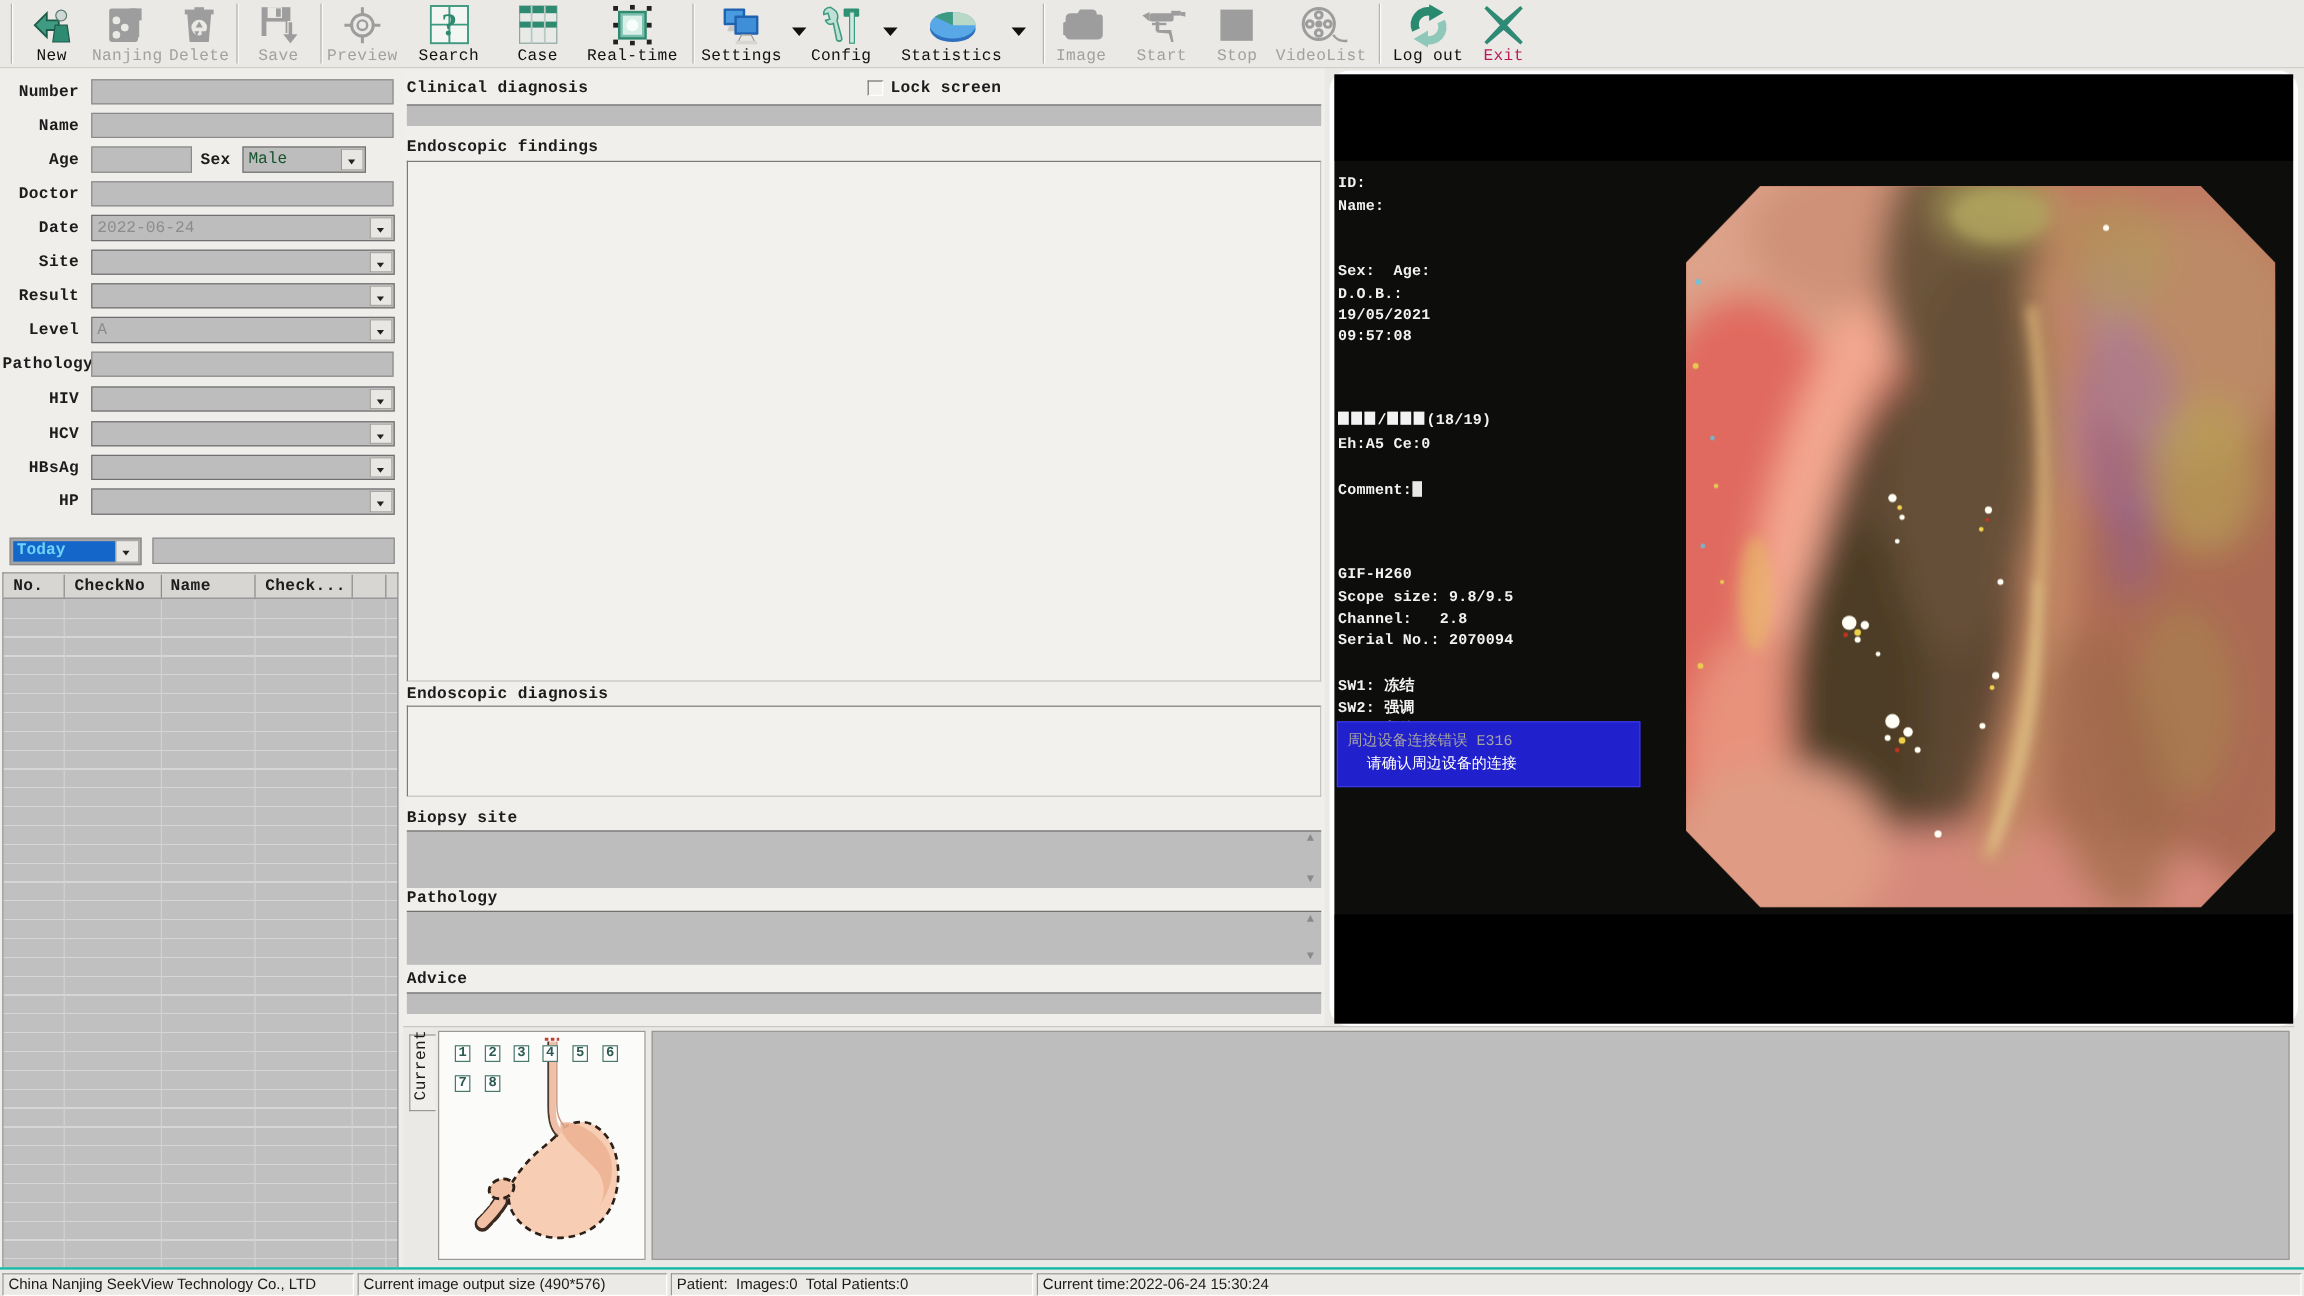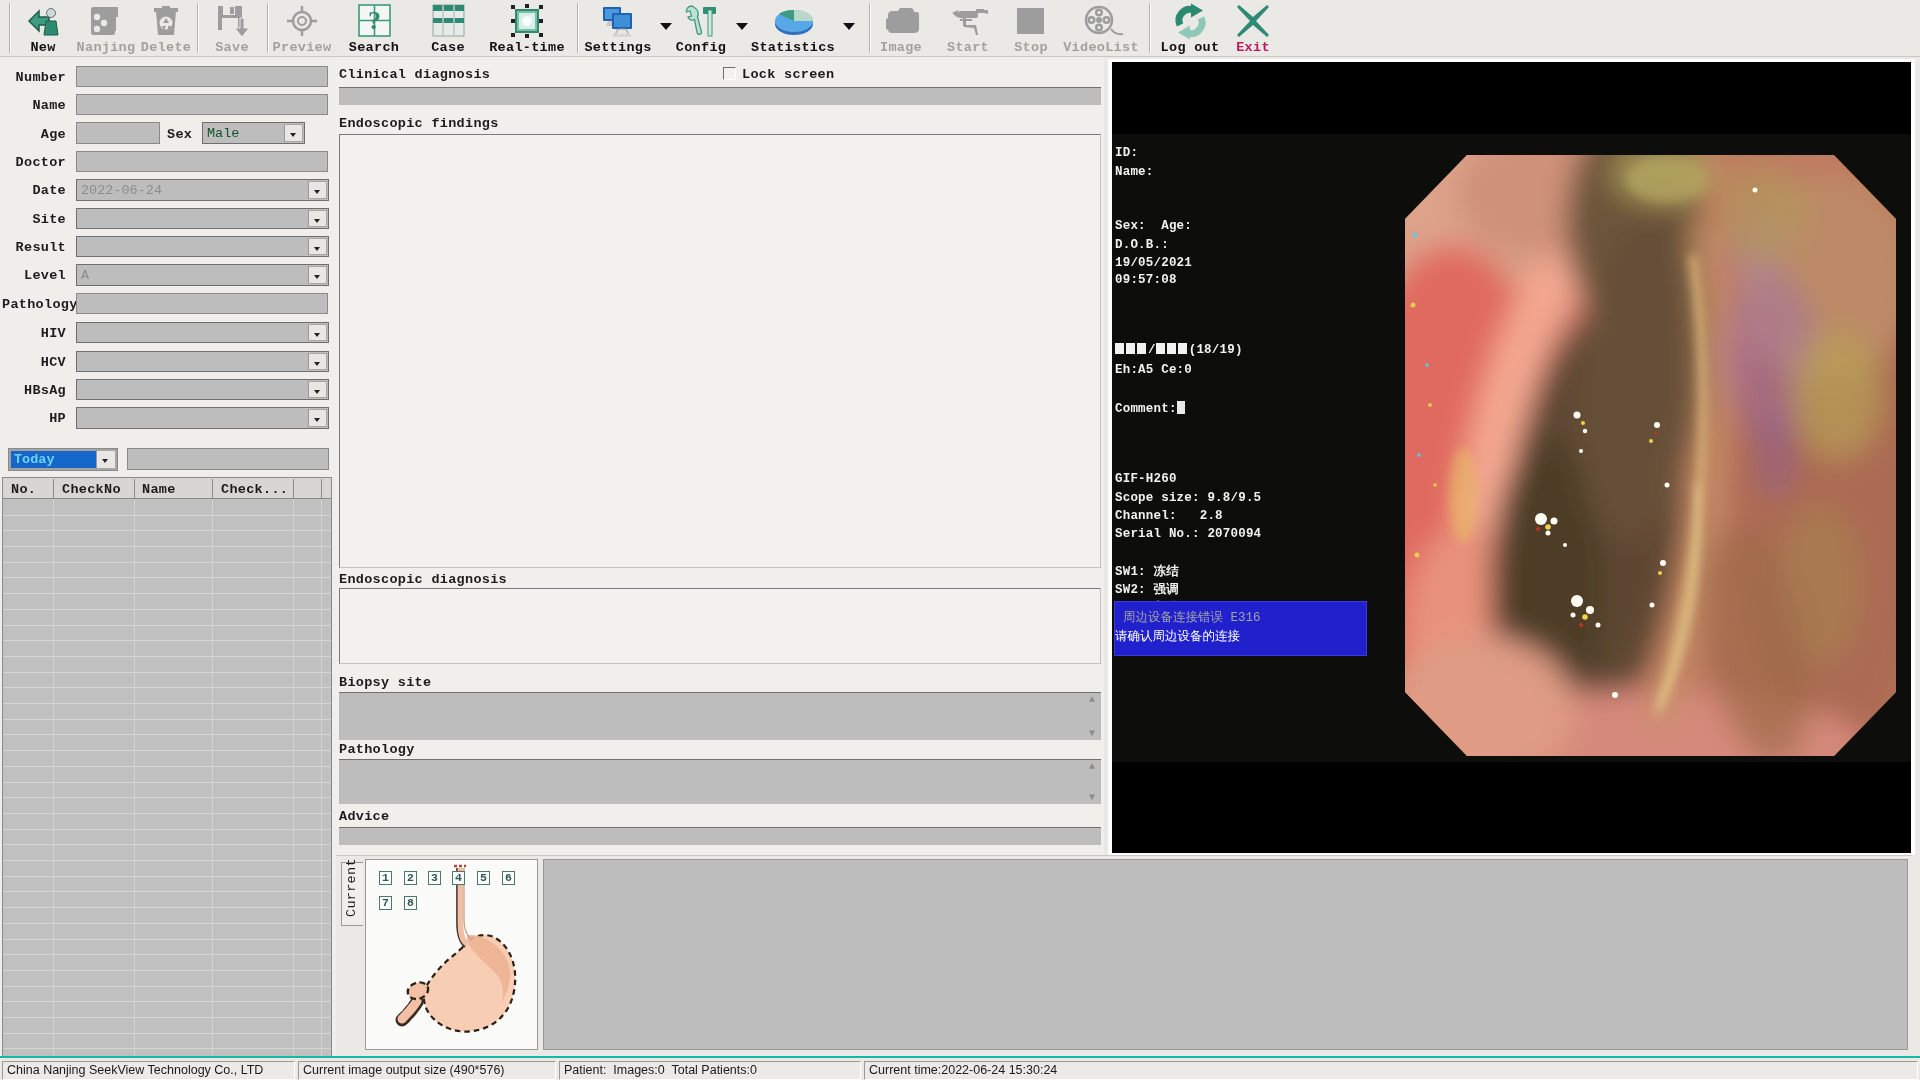--- a/index.html
+++ b/index.html
@@ -6,21 +6,21 @@
 html,body { width:1920px; height:1080px; overflow:hidden; }
 #app { position:absolute; left:0; top:0; width:1920px; height:1080px;
   background:#ebe9e5; font-family:"Liberation Mono", monospace; }
 .abs { position:absolute; }
 .lbl { position:absolute; font-size:13.5px; color:#1c1c1c; letter-spacing:0.3px; white-space:pre; font-weight:bold; }
 .inp { position:absolute; background:#bdbdbd; border:1px solid #8a8a8a; }
 .dd  { position:absolute; background:#bdbdbd; border:1px solid #6f6f6f; }
 .ddbtn { position:absolute; right:1px; top:1px; bottom:1px; width:19px; background:#e9e7e3;
   border:1px solid #aaa8a4; border-left:1px solid #9a9894; }
 .ddbtn:after { content:""; position:absolute; left:5px; top:8px; border:3.5px solid transparent; border-top:4.5px solid #222; }
-.tbtxt { position:absolute; font-size:13.5px; letter-spacing:0.3px; text-align:center; white-space:nowrap; transform:translateX(-50%); font-weight:bold; }
+.tbtxt { position:absolute; font-size:13.5px; letter-spacing:0.3px; text-align:center; white-space:nowrap; transform:translateX(-50%); font-weight:normal; }
 .sep { position:absolute; top:3px; height:50px; width:2px; border-left:1px solid #b4b2ae; border-right:1px solid #fdfdfd; }
 .statbox { position:absolute; top:3px; height:19px; border:1px solid; border-color:#9b9995 #ffffff #ffffff #9b9995; background:#eceae6;
   font-family:"Liberation Sans", sans-serif; font-size:12.5px; color:#1a1a1a; line-height:17px; padding-left:4px; white-space:nowrap; }
 .ovl { position:absolute; color:#f2f2f2; font-size:12.5px; letter-spacing:0.2px; white-space:pre; font-weight:bold; }
 .chip { position:absolute; width:13px; height:14px; background:#fdfdfd; border:1.5px solid #49786c;
   color:#2c5a50; font-size:11.5px; font-weight:bold; text-align:center; line-height:11.5px; }
 .rl { left:-24px; width:90px; text-align:right; }
 .blk { display:inline-block; width:9px; height:11px; background:#f2f2f2; margin-right:2px; vertical-align:-1px; }
 </style>
 </head>
@@ -326,21 +326,21 @@
     <div class="chip" style="left:136px;top:11px;">6</div>
     <div class="chip" style="left:13px;top:36px;">7</div>
     <div class="chip" style="left:38px;top:36px;">8</div>
   </div>
 
   <div class="abs" style="left:207px;top:3px;width:1365px;height:191px;background:#bdbdbd;border:1px solid #9a9894;"></div>
 </div>
 
 <div id="rightpanel" class="abs" style="left:1104px;top:57px;width:816px;height:798px;background:#ebe9e5;">
 
-  <div class="abs" style="left:4px;top:2px;width:807px;height:796px;background:#fdfdfd;">
+  <div class="abs" style="left:4px;top:2px;width:807px;height:796px;background:#fdfdfd;border-radius:16px;">
   <div class="abs" style="left:4px;top:3px;width:799px;height:791px;background:#0d0d0b;overflow:hidden;">
     <div class="abs" style="left:0;top:0;width:799px;height:72px;background:#000;"></div>
     <div class="abs" style="left:0;top:700px;width:799px;height:91px;background:#000;"></div>
 
     <svg class="abs" style="left:293px;top:93px;" width="491" height="601" viewBox="0 0 491 601">
       <defs>
         <clipPath id="oct">
                 <polygon points="62,0 429,0 491,64 491,537 429,601 62,601 0,537 0,64"></polygon>
               </clipPath>
         <filter id="bl" x="-30%" y="-30%" width="160%" height="160%">
@@ -441,21 +441,21 @@
     <div class="ovl" style="top:410px;left:3px;">GIF-H260</div>
     <div class="ovl" style="top:429px;left:3px;">Scope size: 9.8/9.5</div>
     <div class="ovl" style="top:447px;left:3px;">Channel:   2.8</div>
     <div class="ovl" style="top:465px;left:3px;">Serial No.: 2070094</div>
     <div class="ovl" style="top:501px;left:3px;">SW1: 冻结</div>
     <div class="ovl" style="top:519px;left:3px;">SW2: 强调</div>
     <div class="ovl" style="top:537px;left:3px;">SW3: 释放</div>
 
     <div class="abs" style="left:2px;top:539px;width:253px;height:55px;background:#2120cd;border:1px solid #3a3ae0;">
       <div style="position:absolute;left:8px;top:7px;color:#a3a3a3;font-size:12.5px;white-space:pre;">周边设备连接错误 E316</div>
-      <div style="position:absolute;left:0;top:26px;color:#fff;font-size:12.5px;white-space:pre;">请确认周边设备的连接</div>
+      <div style="position:absolute;left:24px;top:26px;color:#fff;font-size:12.5px;white-space:pre;">请确认周边设备的连接</div>
     </div>
   </div>
   </div>
 </div>
 
 <div id="statusbar" class="abs" style="left:0;top:1056px;width:1920px;height:24px;background:#eceae6;border-top:2px solid #14b8a6;">
   <div class="statbox" style="left:2px;width:293px;">China Nanjing SeekView Technology Co., LTD</div>
   <div class="statbox" style="left:298px;width:258px;">Current image output size (490*576)</div>
   <div class="statbox" style="left:559px;width:302px;">Patient:&nbsp; Images:0&nbsp; Total Patients:0</div>
   <div class="statbox" style="left:864px;width:1054px;text-align:left;padding-right:4px;">Current time:2022-06-24 15:30:24</div>

